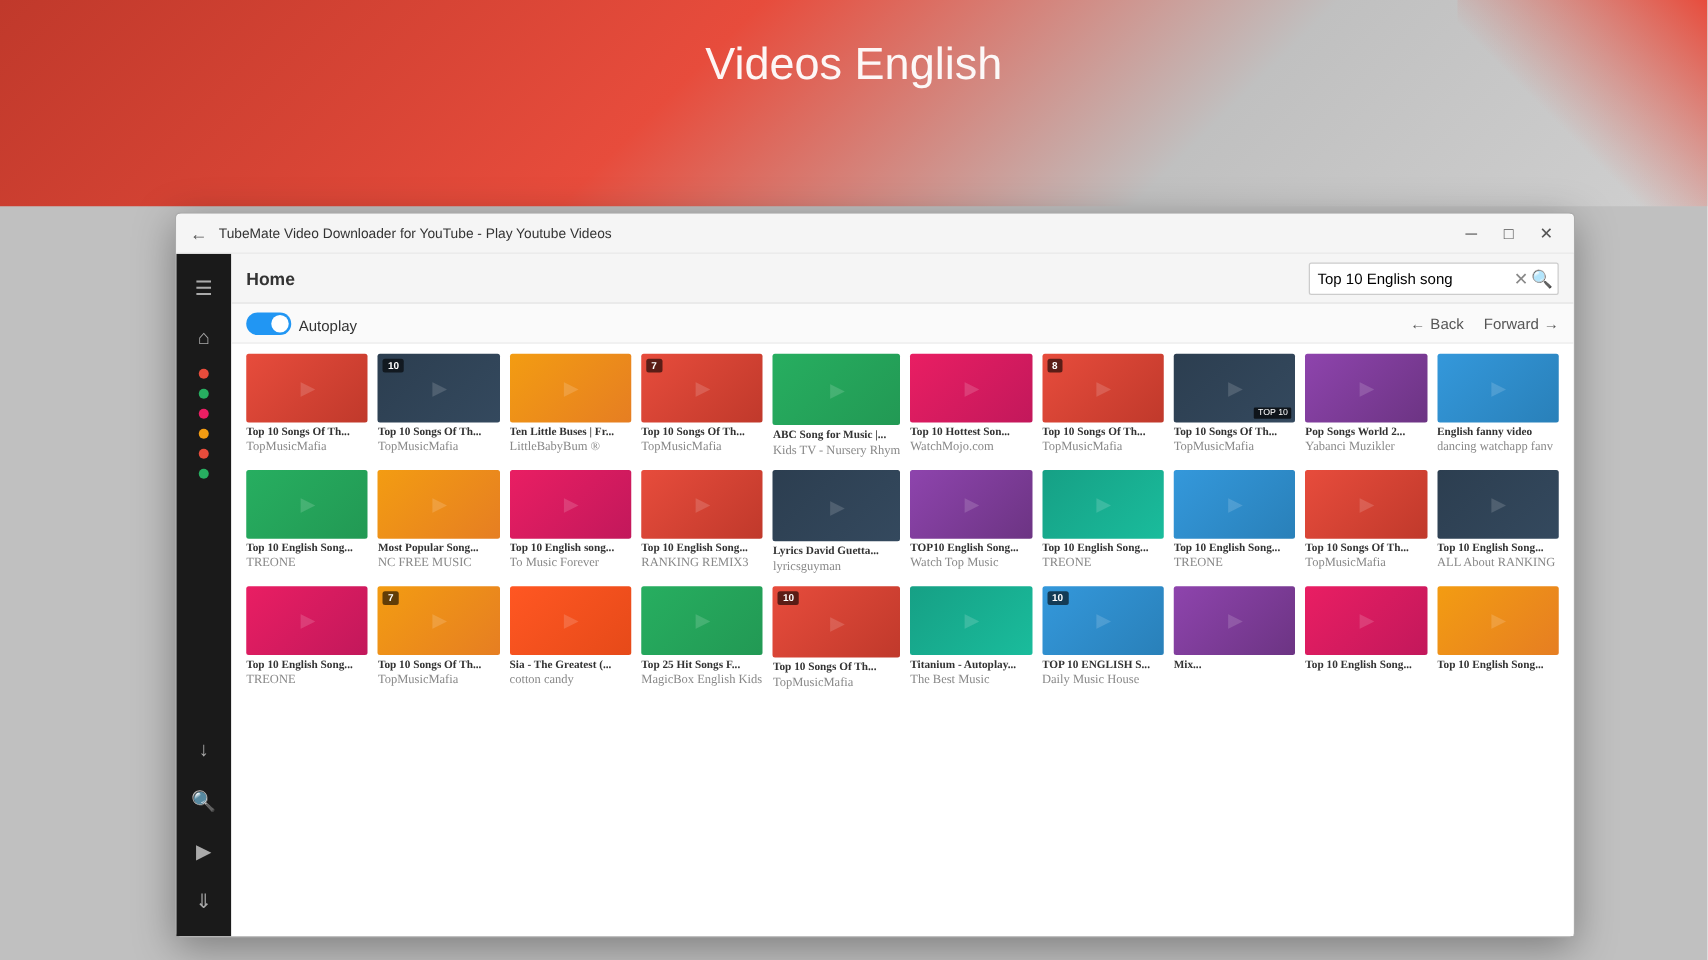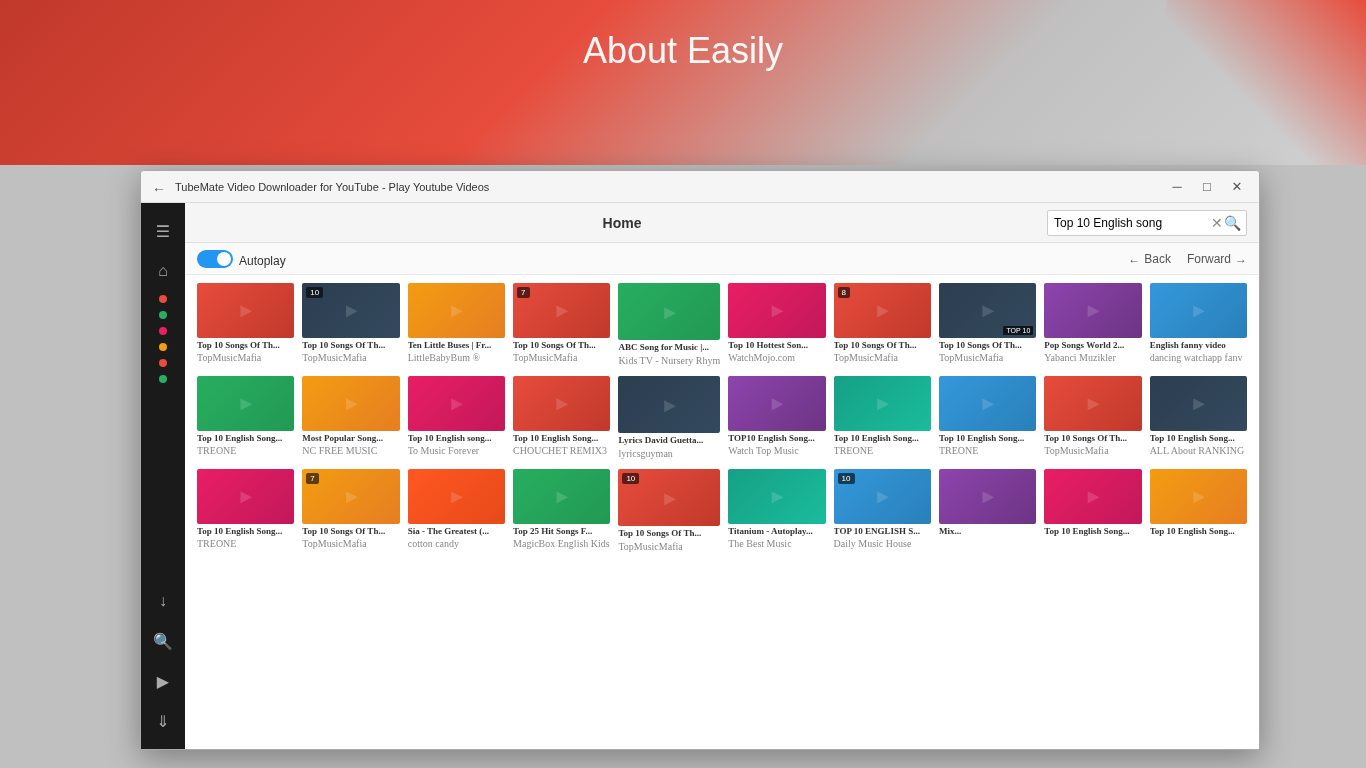--- a/index.html
+++ b/index.html
@@ -145,21 +145,20 @@
       display: flex;
       align-items: center;
       padding: 0 12px;
       flex-shrink: 0;
     }
     .toolbar-title {
       font-size: 14px;
       font-weight: 600;
       color: #333;
       flex: 1;
-      text-align: center;
     }
     .search-box {
       display: flex;
       align-items: center;
       border: 1px solid #ccc;
       background: white;
       height: 26px;
       padding: 0 6px;
       width: 200px;
       border-radius: 2px;
@@ -260,21 +259,21 @@
       font-size: 7px;
       padding: 1px 3px;
       border-radius: 1px;
     }
     .thumb-num {
       position: absolute;
       top: 4px; left: 4px;
       background: rgba(0,0,0,0.6);
       color: white;
       font-size: 8px;
-      font-weight: normal;
+      font-weight: bold;
       padding: 1px 4px;
       border-radius: 2px;
     }
     .thumb-logo {
       position: absolute;
       top: 50%; left: 50%;
       transform: translate(-50%, -50%);
       font-size: 18px;
       font-weight: 900;
       color: rgba(255,255,255,0.5);
@@ -286,21 +285,21 @@
     .video-grid-container::-webkit-scrollbar { width: 6px; }
     .video-grid-container::-webkit-scrollbar-track { background: #f0f0f0; }
     .video-grid-container::-webkit-scrollbar-thumb { background: #bbb; border-radius: 3px; }
   </style>
 </head>
 <body>
 
 <div class="hero-bg"></div>
 
 <div class="hero-text">
-  <div class="hero-subtitle">About Easily</div>
+  <div class="hero-subtitle">Videos English</div>
 </div>
 
 <div class="app-window">
 
   <div class="title-bar">
     <div class="title-bar-back">←</div>
     <div class="title-bar-title">TubeMate Video Downloader for YouTube - Play Youtube Videos</div>
     <div class="title-bar-controls">
       <div class="title-bar-btn">─</div>
       <div class="title-bar-btn">□</div>
@@ -475,21 +474,21 @@
                 <div class="video-title">Top 10 English song...</div>
                 <div class="video-channel">To Music Forever</div>
               </div>
             </div>
             <div class="video-item">
               <div class="video-thumb" style="background: linear-gradient(135deg, rgb(231, 76, 60), rgb(192, 57, 43));">
                 <div class="thumb-logo" style="opacity: 0.3; font-size: 14px;">▶</div>
               </div>
               <div class="video-info">
                 <div class="video-title">Top 10 English Song...</div>
-                <div class="video-channel">CHOUCHET REMIX3</div>
+                <div class="video-channel">RANKING REMIX3</div>
               </div>
             </div>
             <div class="video-item">
               <div class="video-thumb" style="background: linear-gradient(135deg, rgb(44, 62, 80), rgb(52, 73, 94));">
                 <div class="thumb-logo" style="opacity: 0.3; font-size: 14px;">▶</div>
               </div>
               <div class="video-info">
                 <div class="video-title">Lyrics David Guetta...</div>
                 <div class="video-channel">lyricsguyman</div>
               </div>

